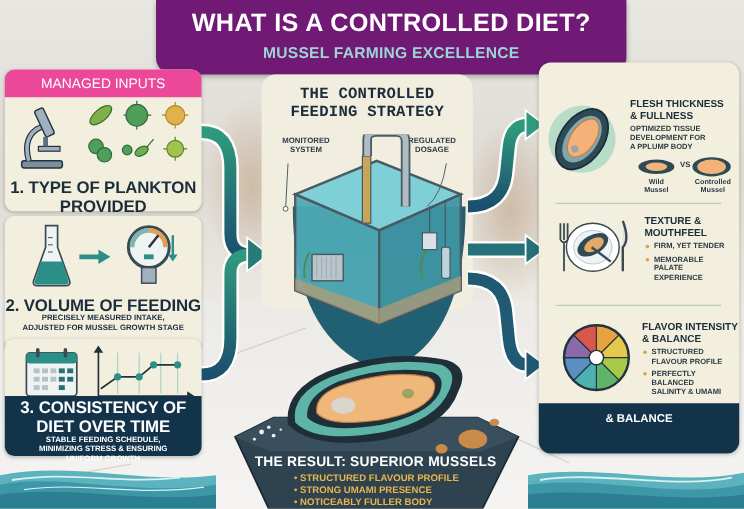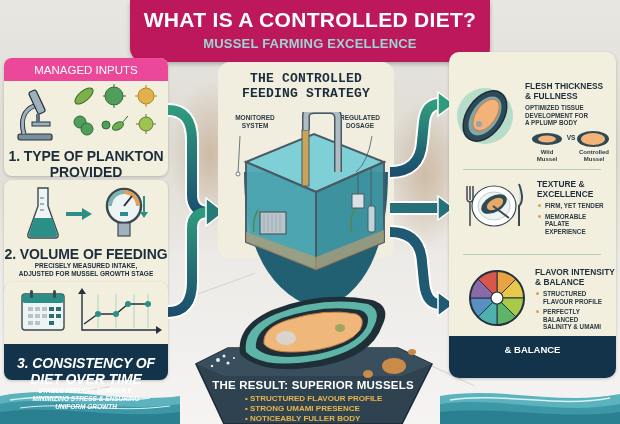--- a/index.html
+++ b/index.html
@@ -10,36 +10,36 @@
     background: linear-gradient(180deg, #e9e7e2 0%, #dedbd4 35%, #ece9e4 60%, #f2f1ee 100%);
   }
   .bg-blur { position: absolute; left: 0; top: 0; width: 620px; height: 424px; overflow: hidden; }
   .bg-blur .shelf { position: absolute; left: 170px; top: 80px; width: 80px; height: 150px; background: radial-gradient(ellipse at center, #c9b39a 0%, rgba(201,179,154,0) 70%); opacity: .8; }
   .bg-blur .marble { position: absolute; left: 0; top: 250px; width: 620px; height: 174px; background: linear-gradient(180deg, #eceae7, #f5f4f2); }
   .bg-blur .vein { position: absolute; height: 1px; background: #b9b6b0; opacity: .5; transform-origin: left center; }
   .waves { position: absolute; left: 0; bottom: 0; width: 620px; height: 50px; }
 
   
   .title-banner {
-    position: absolute; left: 130px; top: 0; width: 360px; height: 62px;
-    background: #be185d; border-radius: 0 0 14px 14px;
+    position: absolute; left: 130px; top: 0; width: 392px; height: 62px;
+    background: #701a75; border-radius: 0 0 14px 14px;
     text-align: center; color: #fff;
     box-shadow: 0 2px 4px rgba(0,0,0,.25);
   }
   .title-banner .t1 { font-weight: 700; font-size: 21px; letter-spacing: .3px; margin-top: 8px; }
   .title-banner .t2 { font-weight: 700; font-size: 13px; color: #9fd3d3; margin-top: 4px; letter-spacing: .2px; }
   .panel-header {
     background: #ec4899; color: #fff; font-weight: 400; font-size: 11.5px; text-align: center;
     padding: 6px 0 5px 0; border-radius: 8px 8px 0 0;
   }
   .left-col { position: absolute; left: 4px; top: 58px; width: 164px; height: 322px; }
   .card { position: absolute; left: 0; width: 164px; background: #f3efdf; border-radius: 8px; box-shadow: 0 1px 3px rgba(0,0,0,.2); }
   .card-title { font-weight: 700; font-size: 14px; color: #1b2d3b; text-align: center; letter-spacing: -.1px; }
   .card-sub { font-weight: 700; font-size: 6.5px; color: #1b2d3b; text-align: center; line-height: 8px; }
-  .card3-footer { position: absolute; left: 0; bottom: 0; width: 164px; height: 36px; background: #123349; border-radius: 0 0 8px 8px; padding-top: 11px; font-style: italic; }
+  .card3-footer { position: absolute; left: 0; bottom: 0; width: 164px; height: 50px; background: #123349; border-radius: 0 0 8px 8px; padding-top: 1px; }
   .card3-footer .card-title, .card3-footer .card-sub { color: #fff; }
 
   
   .center-panel {
     position: absolute; left: 218px; top: 62px; width: 176px; height: 196px;
     background: #f1eee0; border-radius: 12px;
   }
   .center-title { text-align: center; font-weight: 700; font-size: 13px; color: #1b2d3b; line-height: 15px; margin-top: 9px; letter-spacing: .2px; font-family: Liberation Mono, monospace; }
   .callout { position: absolute; font-size: 6.5px; font-weight: 700; color: #2b3b44; text-align: center; line-height: 8px; }
 
@@ -335,21 +335,21 @@
     <ellipse cx="31" cy="26" rx="22" ry="20" fill="#fff" stroke="#3b4a52" stroke-width="1.2"></ellipse>
     <ellipse cx="31" cy="26" rx="16" ry="14" fill="#eef3f3" stroke="#b7c3c9" stroke-width=".8"></ellipse>
     <ellipse cx="31" cy="24" rx="14" ry="8" transform="rotate(-30 31 24)" fill="#2d4a55"></ellipse>
     <ellipse cx="32" cy="24" rx="9" ry="5" transform="rotate(-30 32 24)" fill="#e8a867"></ellipse>
     <path d="M4 6 L4 20 M7 6 L7 20 M10 6 L10 20 M4 20 Q7 24 10 20 M7 22 L7 46" stroke="#3b4a52" stroke-width="1.5" fill="none"></path>
     <path d="M56 4 Q62 20 56 26 L56 46" stroke="#3b4a52" stroke-width="2" fill="#d9e1e4"></path>
     <line x1="30" y1="26" x2="46" y2="38" stroke="#3b4a52" stroke-width="2"></line>
   </svg>
   <div style="position:absolute;left:88px;top:128px;width:78px;">
     <div class="ro-title">TEXTURE &amp;</div>
-    <div class="ro-title">EXCELLENCE</div>
+    <div class="ro-title">MOUTHFEEL</div>
     <ul class="bullet-list">
       <li>FIRM, YET TENDER</li>
       <li style="width:60px;">MEMORABLE PALATE EXPERIENCE</li>
     </ul>
   </div>
   <div class="divider" style="top:202px;"></div>
 
   <svg style="position:absolute;left:18px;top:216px;" width="60" height="60" viewBox="0 0 60 60">
     <g stroke="#23323d" stroke-width="1">
       <path d="M30 30 L30 3 A27 27 0 0 1 49 11 Z" fill="#e8a23f"></path>

